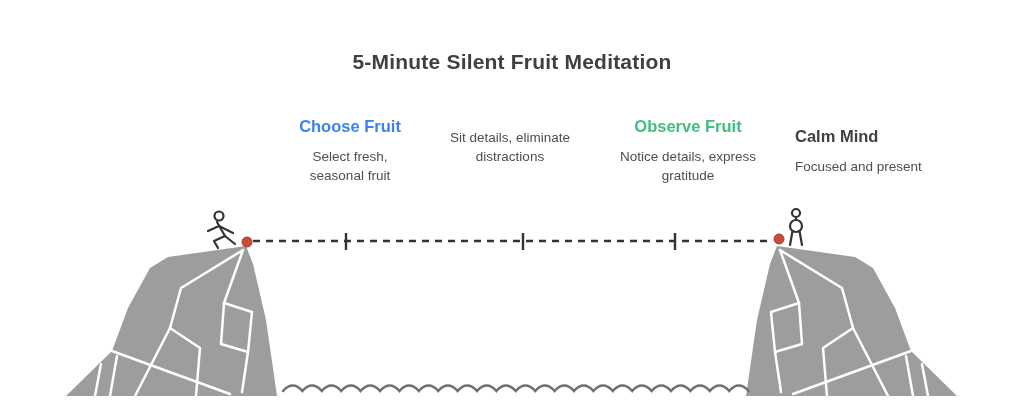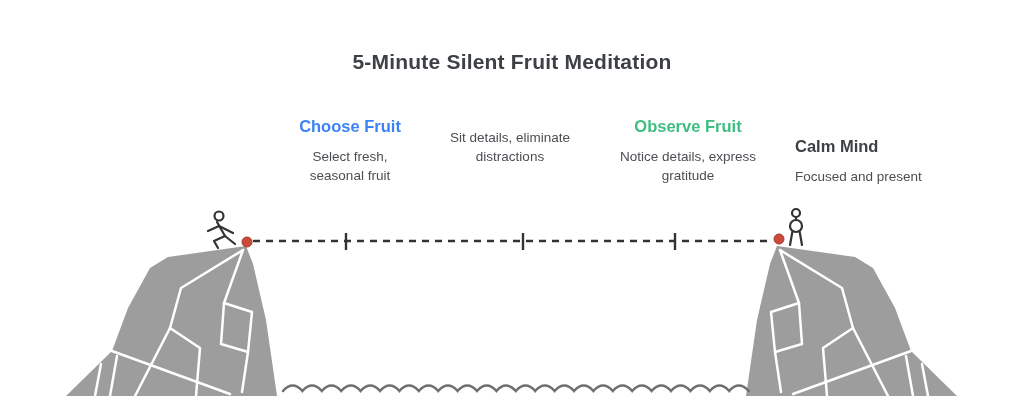--- a/index.html
+++ b/index.html
@@ -39,21 +39,21 @@
     <div class="stage-desc">Sit details, eliminate
 distractions</div>
   </div>
 
   <div class="stage" style="left:606px; top:117px; width:164px; text-align:center;">
     <div class="stage-label" style="color: rgb(63, 190, 129);">Observe Fruit</div>
     <div class="stage-desc">Notice details, express
 gratitude</div>
   </div>
 
-  <div class="stage" style="left:795px; top:137px; width:175px; text-align:left;">
+  <div class="stage" style="left:795px; top:127px; width:175px; text-align:left;">
     <div class="stage-label" style="color: rgb(61, 64, 69);">Calm Mind</div>
     <div class="stage-desc">Focused and present</div>
   </div>
 
   <svg class="scene" viewBox="0 0 1024 413">
     <defs>
       <g id="cliff-shape">
         <polygon fill="#9d9d9d" points="66,396 112,351 128,308 150,268 168,257 246,246 253,264 266,320 277,396"></polygon>
         <g stroke="#ffffff" stroke-width="2.5" fill="none" stroke-linejoin="round" stroke-linecap="round">
           <path d="M112 351 L230 394"></path>

